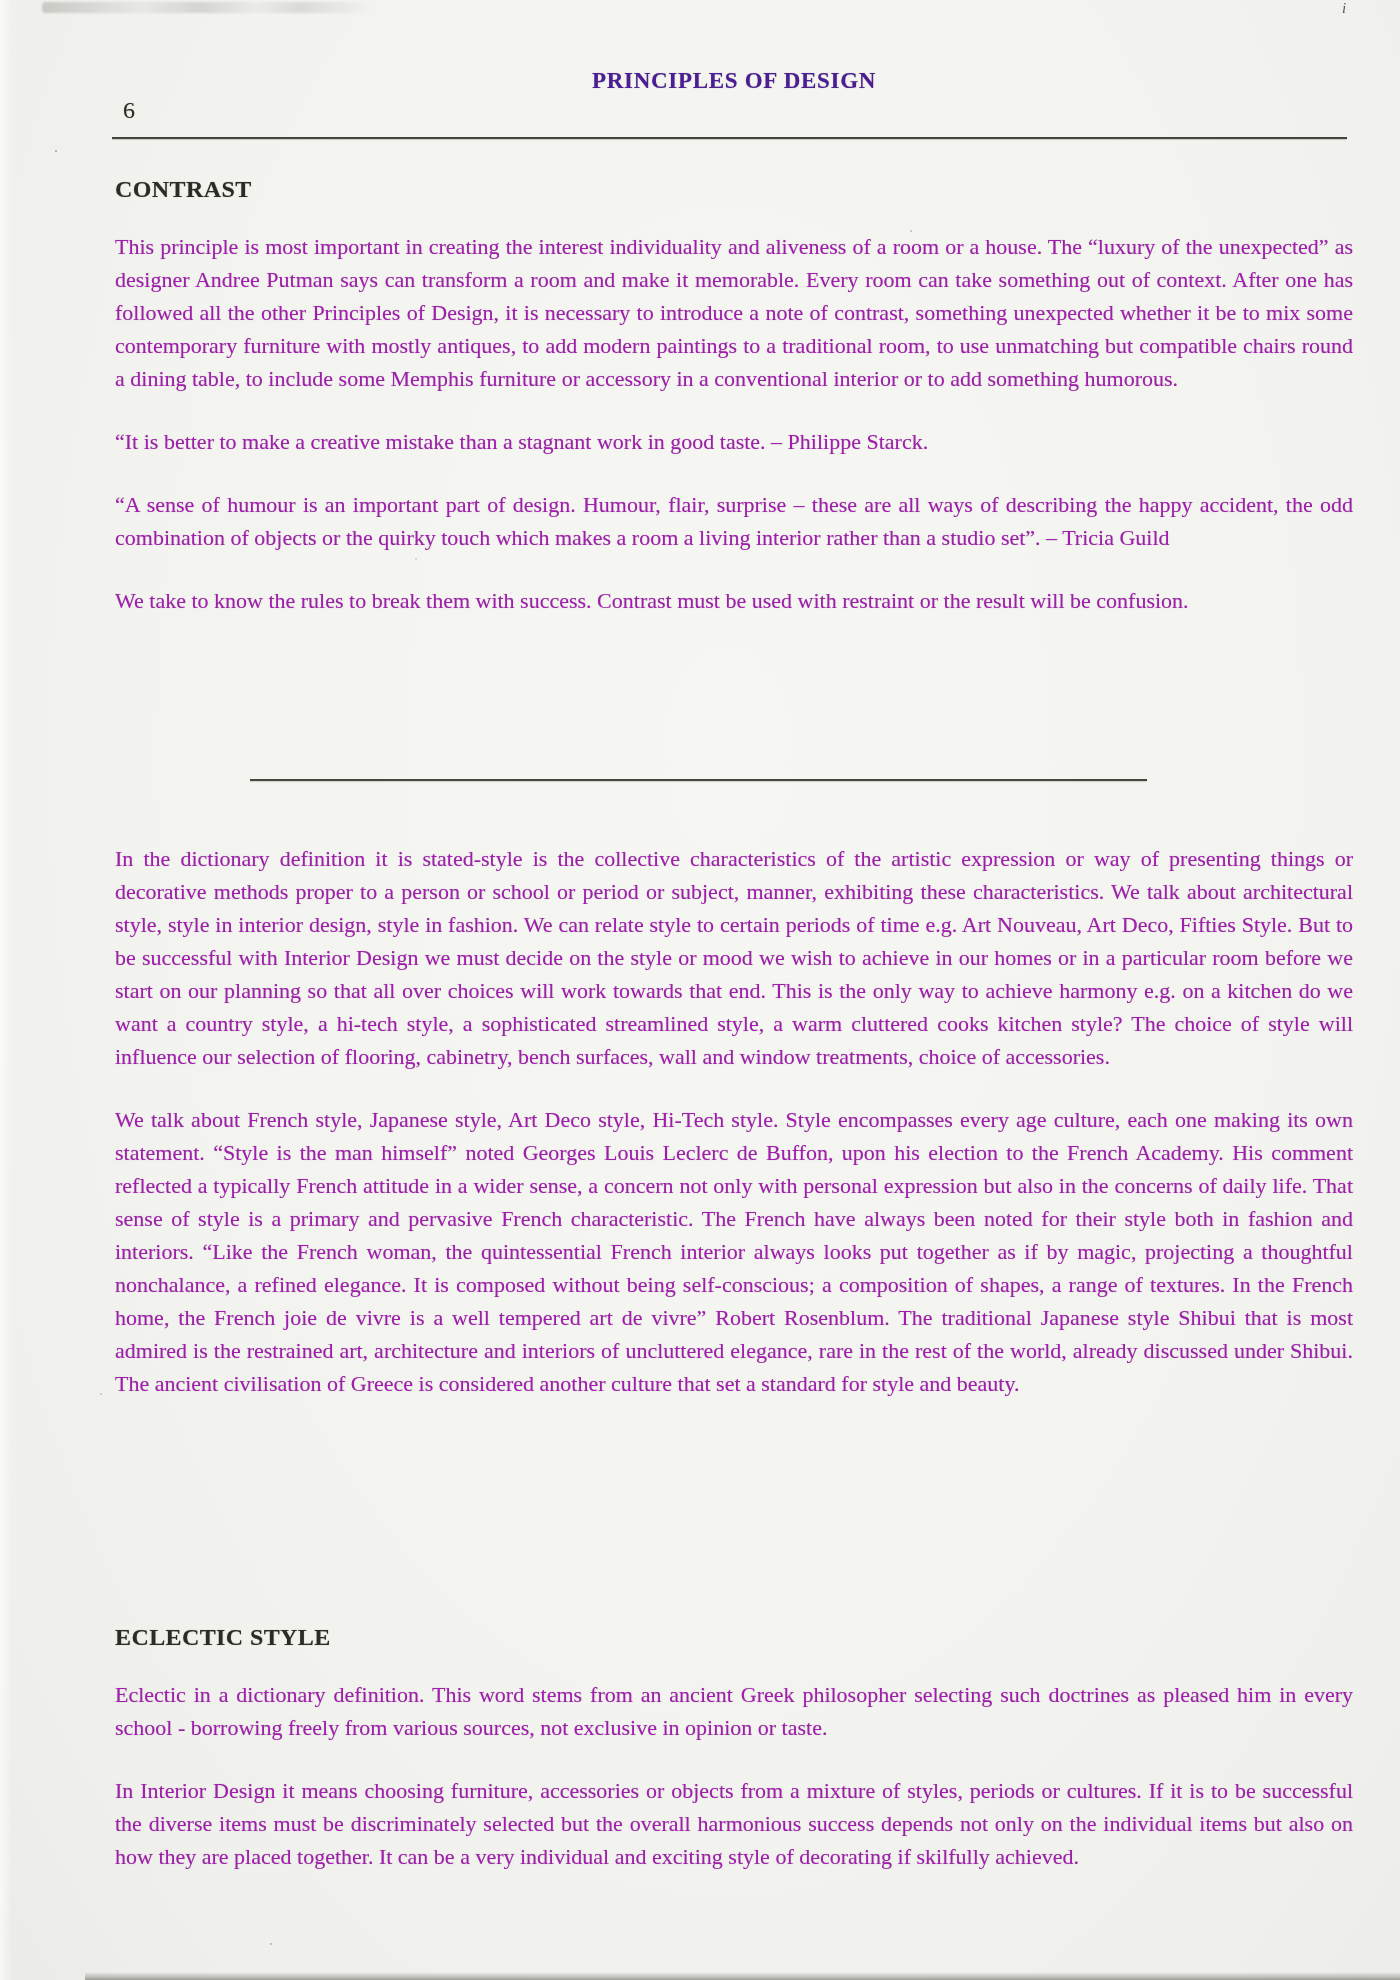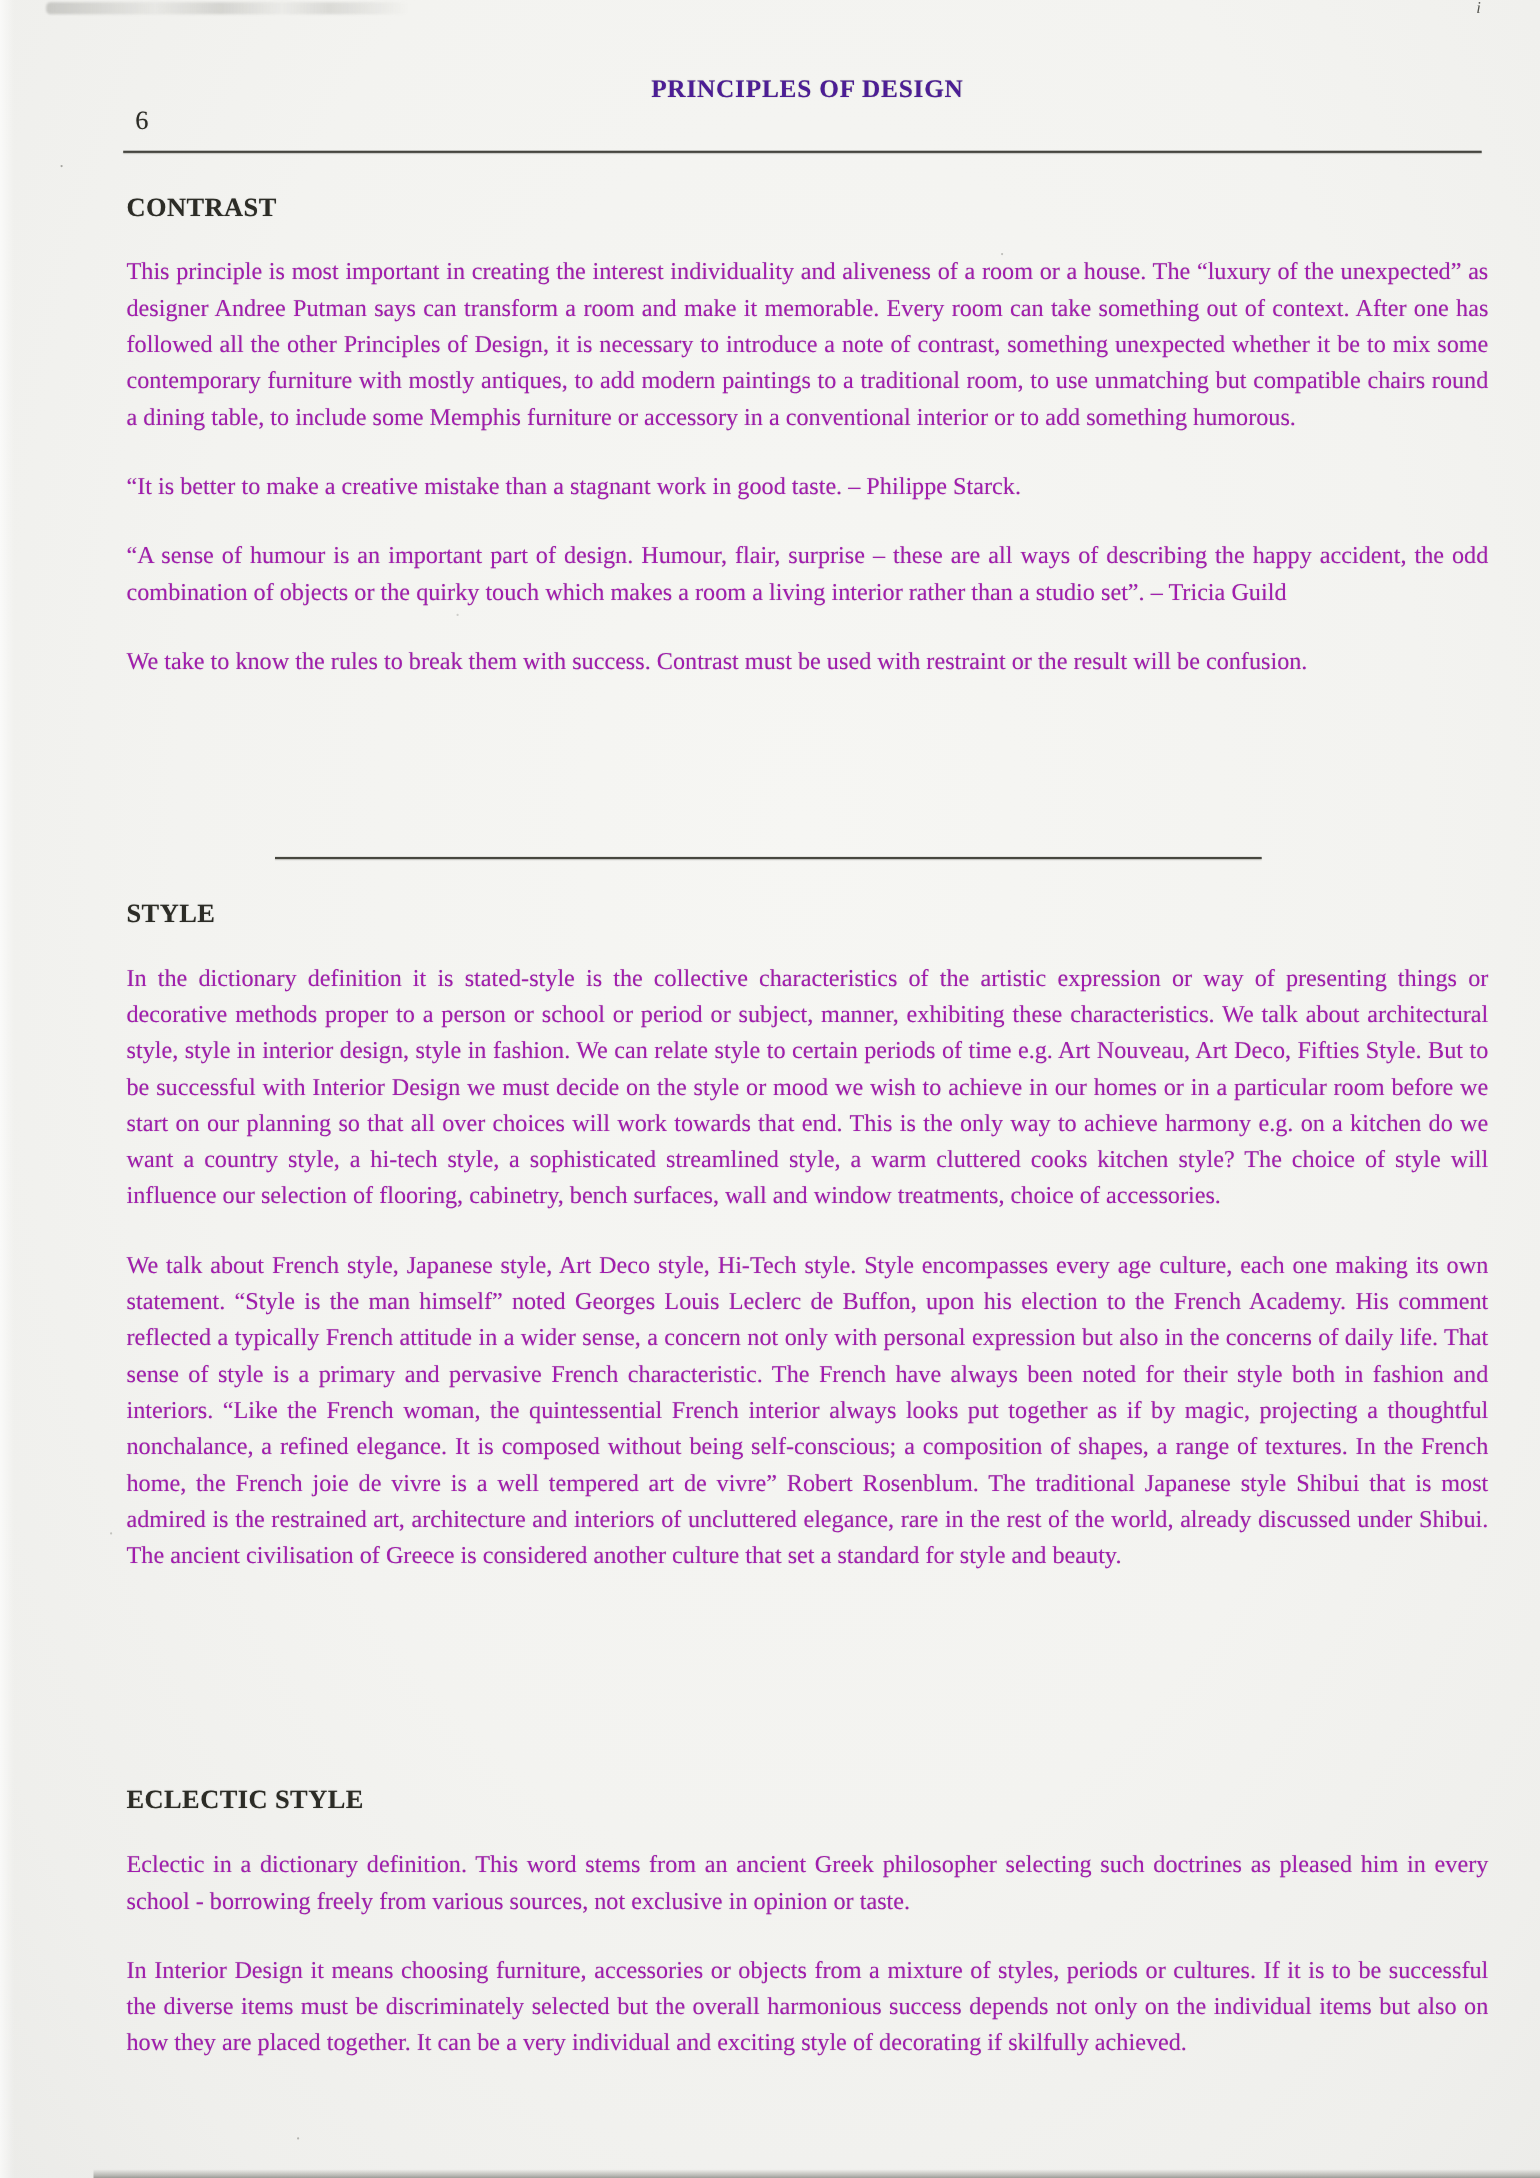--- a/index.html
+++ b/index.html
@@ -115,21 +115,20 @@
     <h2>CONTRAST</h2>
     <p>This principle is most important in creating the interest individuality and aliveness of a room or a house.  The “luxury of the unexpected” as designer Andree Putman says can transform a room and make it memorable.  Every room can take something out of context.  After one has followed all the other Principles of Design, it is necessary to introduce a note of contrast, something unexpected whether it be to mix some contemporary furniture with mostly antiques, to add modern paintings to a traditional room, to use unmatching but compatible chairs round a dining table, to include some Memphis furniture or accessory in a conventional interior or to add something humorous.</p>
     <p>“It is better to make a creative mistake than a stagnant work in good taste. – Philippe Starck.</p>
     <p>“A sense of humour is an important part of design.  Humour, flair, surprise – these are all ways of describing the happy accident, the odd combination of objects or the quirky touch which makes a room a living interior rather than a studio set”. – Tricia Guild</p>
     <p>We take to know the rules to break them with success.  Contrast must be used with restraint or the result will be confusion.</p>
   </div>
 
   <div class="section-divider"></div>
 
   <div class="section" id="section-style">
-    <h2>STYLE</h2>
     <p>In the dictionary definition it is stated-style is the collective characteristics of the artistic expression or way of presenting things or decorative methods proper to a person or school or period or subject, manner, exhibiting these characteristics.  We talk about architectural style, style in interior design, style in fashion.  We can relate style to certain periods of time e.g. Art Nouveau, Art Deco, Fifties Style.  But to be successful with Interior Design we must decide on the style or mood we wish to achieve in our homes or in a particular room before we start on our planning so that all over choices will work towards that end.  This is the only way to achieve harmony e.g. on a kitchen do we want a country style, a hi-tech style, a sophisticated streamlined style, a warm cluttered cooks kitchen style?  The choice of style will influence our selection of flooring, cabinetry, bench surfaces, wall and window treatments, choice of accessories.</p>
     <p>We talk about French style, Japanese style, Art Deco style, Hi-Tech style.  Style encompasses every age culture, each one making its own statement.  “Style is the man himself” noted Georges Louis Leclerc de Buffon, upon his election to the French Academy.  His comment reflected a typically French attitude in a wider sense, a concern not only with personal expression but also in the concerns of daily life.  That sense of style is a primary and pervasive French characteristic.  The French have always been noted for their style both in fashion and interiors.  “Like the French woman, the quintessential French interior always looks put together as if by magic, projecting a thoughtful nonchalance, a refined elegance.  It is composed without being self-conscious; a composition of shapes, a range of textures.  In the French home, the French joie de vivre is a well tempered art de vivre” Robert Rosenblum.  The traditional Japanese style Shibui that is most admired is the restrained art, architecture and interiors of uncluttered elegance, rare in the rest of the world, already discussed under Shibui.  The ancient civilisation of Greece is considered another culture that set a standard for style and beauty.</p>
   </div>
 
   <div class="section" id="section-eclectic">
     <h2>ECLECTIC STYLE</h2>
     <p>Eclectic in a dictionary definition.  This word stems from an ancient Greek philosopher selecting such doctrines as pleased him in every school - borrowing freely from various sources, not exclusive in opinion or taste.</p>
     <p>In Interior Design it means choosing furniture, accessories or objects from a mixture of styles, periods or cultures.  If it is to be successful the diverse items must be discriminately selected but the overall harmonious success depends not only on the individual items but also on how they are placed together.  It can be a very individual and exciting style of decorating if skilfully achieved.</p>
   </div>
 

